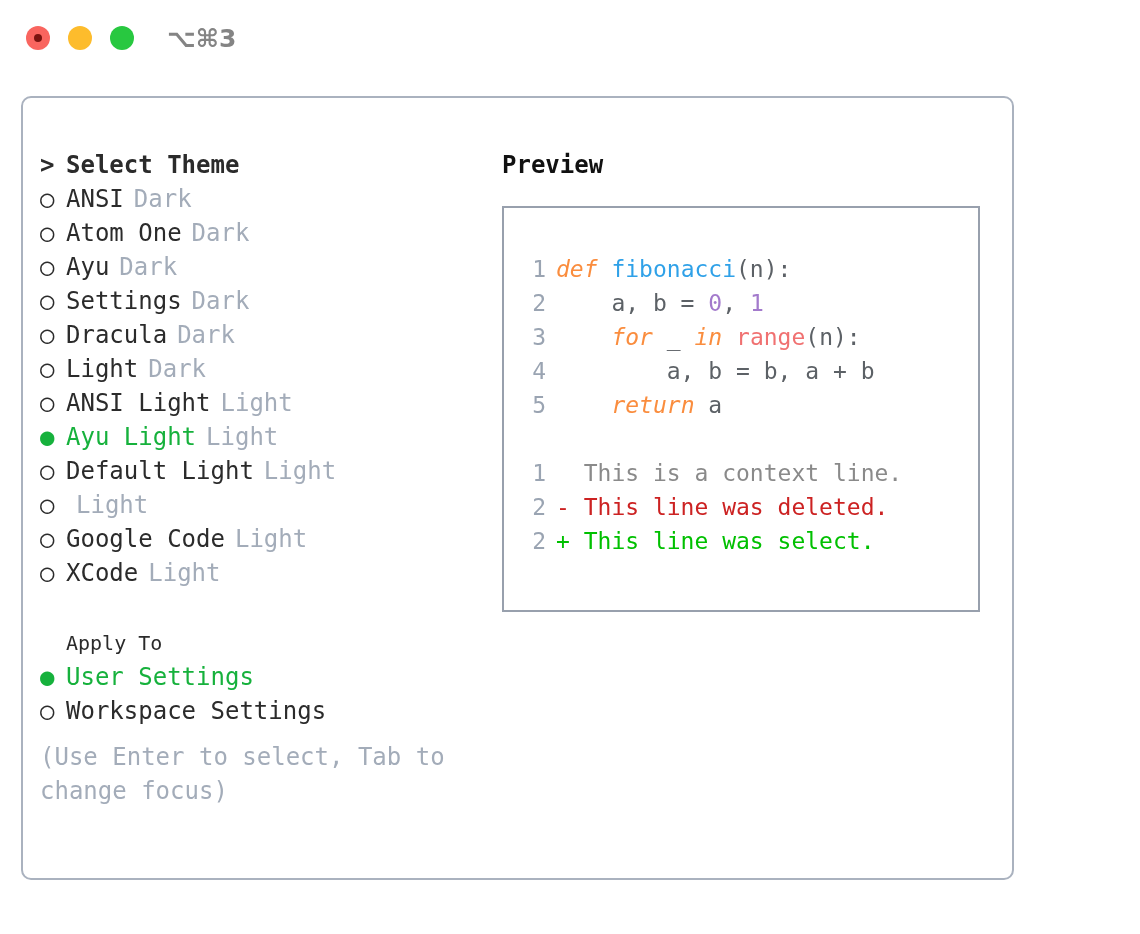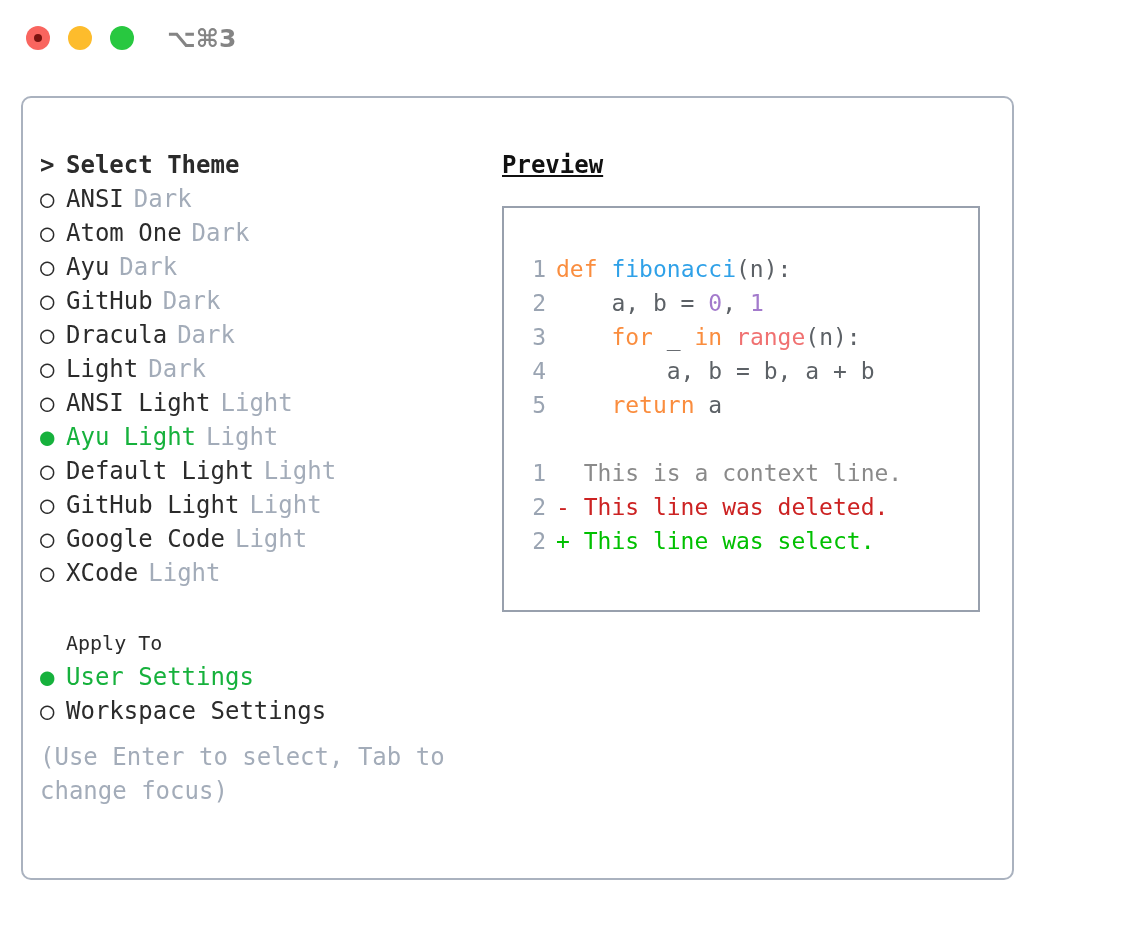--- a/index.html
+++ b/index.html
@@ -136,21 +136,20 @@
     position: absolute;
     left: 479px;
     top: 50px;
     width: 500px;
   }
   .preview-title {
     font-size: 24px;
     line-height: 34px;
     font-weight: bold;
     color: #111111;
-    text-decoration: underline;
   }
   .code-box {
     margin-top: 24px;
     width: 478px;
     height: 406px;
     border: 2px solid #98a0ad;
     box-sizing: border-box;
     background: #ffffff;
     padding: 44px 0 0 14px;
   }
@@ -161,21 +160,21 @@
     display: flex;
   }
   .ln {
     color: #9aa4b2;
     width: 28px;
     flex: 0 0 28px;
     text-align: right;
     margin-right: 10px;
   }
   .code-blank { height: 34px; }
-  .tok-kw   { color: #fa8d3e; }
+  .tok-kw   { color: #fa8d3e; font-style: italic; }
   .tok-fn   { color: #2fa1e8; }
   .tok-num  { color: #a37acc; }
   .tok-bi   { color: #f07171; }
   .tok-txt  { color: #5c6166; }
   .tok-punc { color: #5c6166; }
   .diff-ctx { color: #8a8a8a; }
   .diff-del { color: #cc2222; }
   .diff-add { color: #00c000; }
 </style>
 </head>
@@ -198,27 +197,27 @@
 
       <div class="row header">
         <span class="bullet">&gt; </span>
         <span class="label">Select Theme</span>
       </div>
 
       <div id="theme-items">
           <div class="row"><span class="bullet">○</span><span class="label">ANSI</span><span class="tag">Dark</span></div>
           <div class="row"><span class="bullet">○</span><span class="label">Atom One</span><span class="tag">Dark</span></div>
           <div class="row"><span class="bullet">○</span><span class="label">Ayu</span><span class="tag">Dark</span></div>
-          <div class="row"><span class="bullet">○</span><span class="label">GitHub</span><span class="tag">Dark</span></div>
+          <div class="row"><span class="bullet">○</span><span class="label">Settings</span><span class="tag">Dark</span></div>
           <div class="row"><span class="bullet">○</span><span class="label">Dracula</span><span class="tag">Dark</span></div>
           <div class="row"><span class="bullet">○</span><span class="label">Light</span><span class="tag">Dark</span></div>
           <div class="row"><span class="bullet">○</span><span class="label">ANSI Light</span><span class="tag">Light</span></div>
           <div class="row selected"><span class="bullet">●</span><span class="label">Ayu Light</span><span class="tag">Light</span></div>
           <div class="row"><span class="bullet">○</span><span class="label">Default Light</span><span class="tag">Light</span></div>
-          <div class="row"><span class="bullet">○</span><span class="label">GitHub Light</span><span class="tag">Light</span></div>
+          <div class="row"><span class="bullet">○</span><span class="tag">Light</span></div>
           <div class="row"><span class="bullet">○</span><span class="label">Google Code</span><span class="tag">Light</span></div>
           <div class="row"><span class="bullet">○</span><span class="label">XCode</span><span class="tag">Light</span></div>
         </div>
 
       <div class="gap-block"></div>
 
       <div class="group-head">Apply To</div>
 
       <div id="apply-items">
           <div class="row selected"><span class="bullet">●</span><span class="label">User Settings</span></div>

